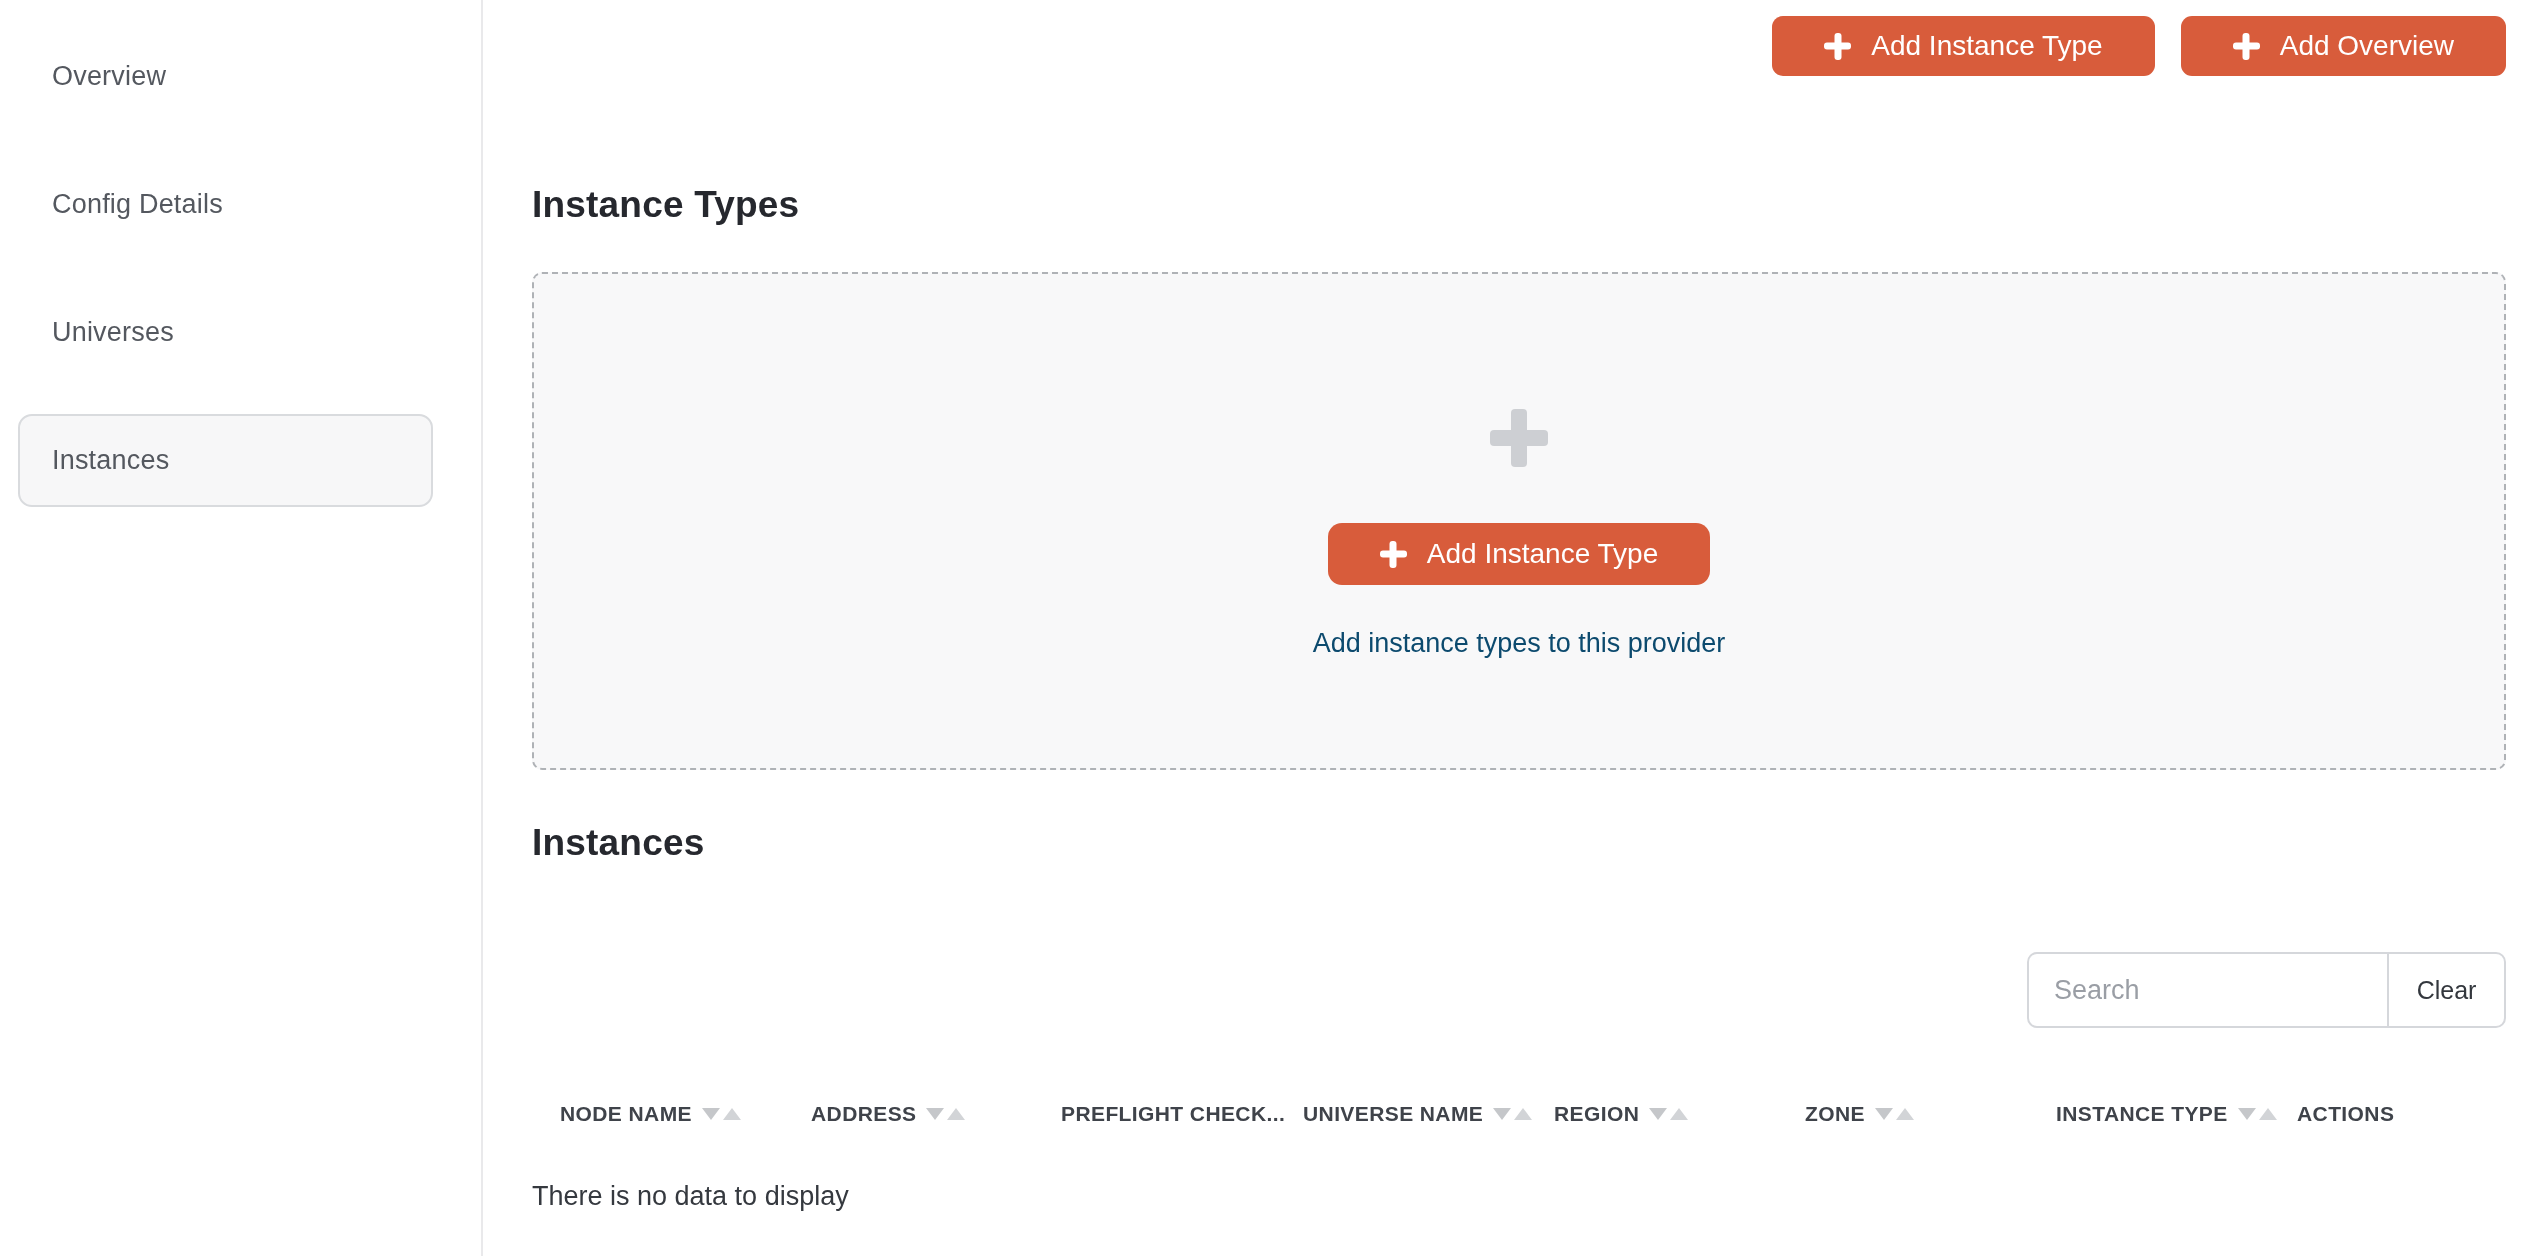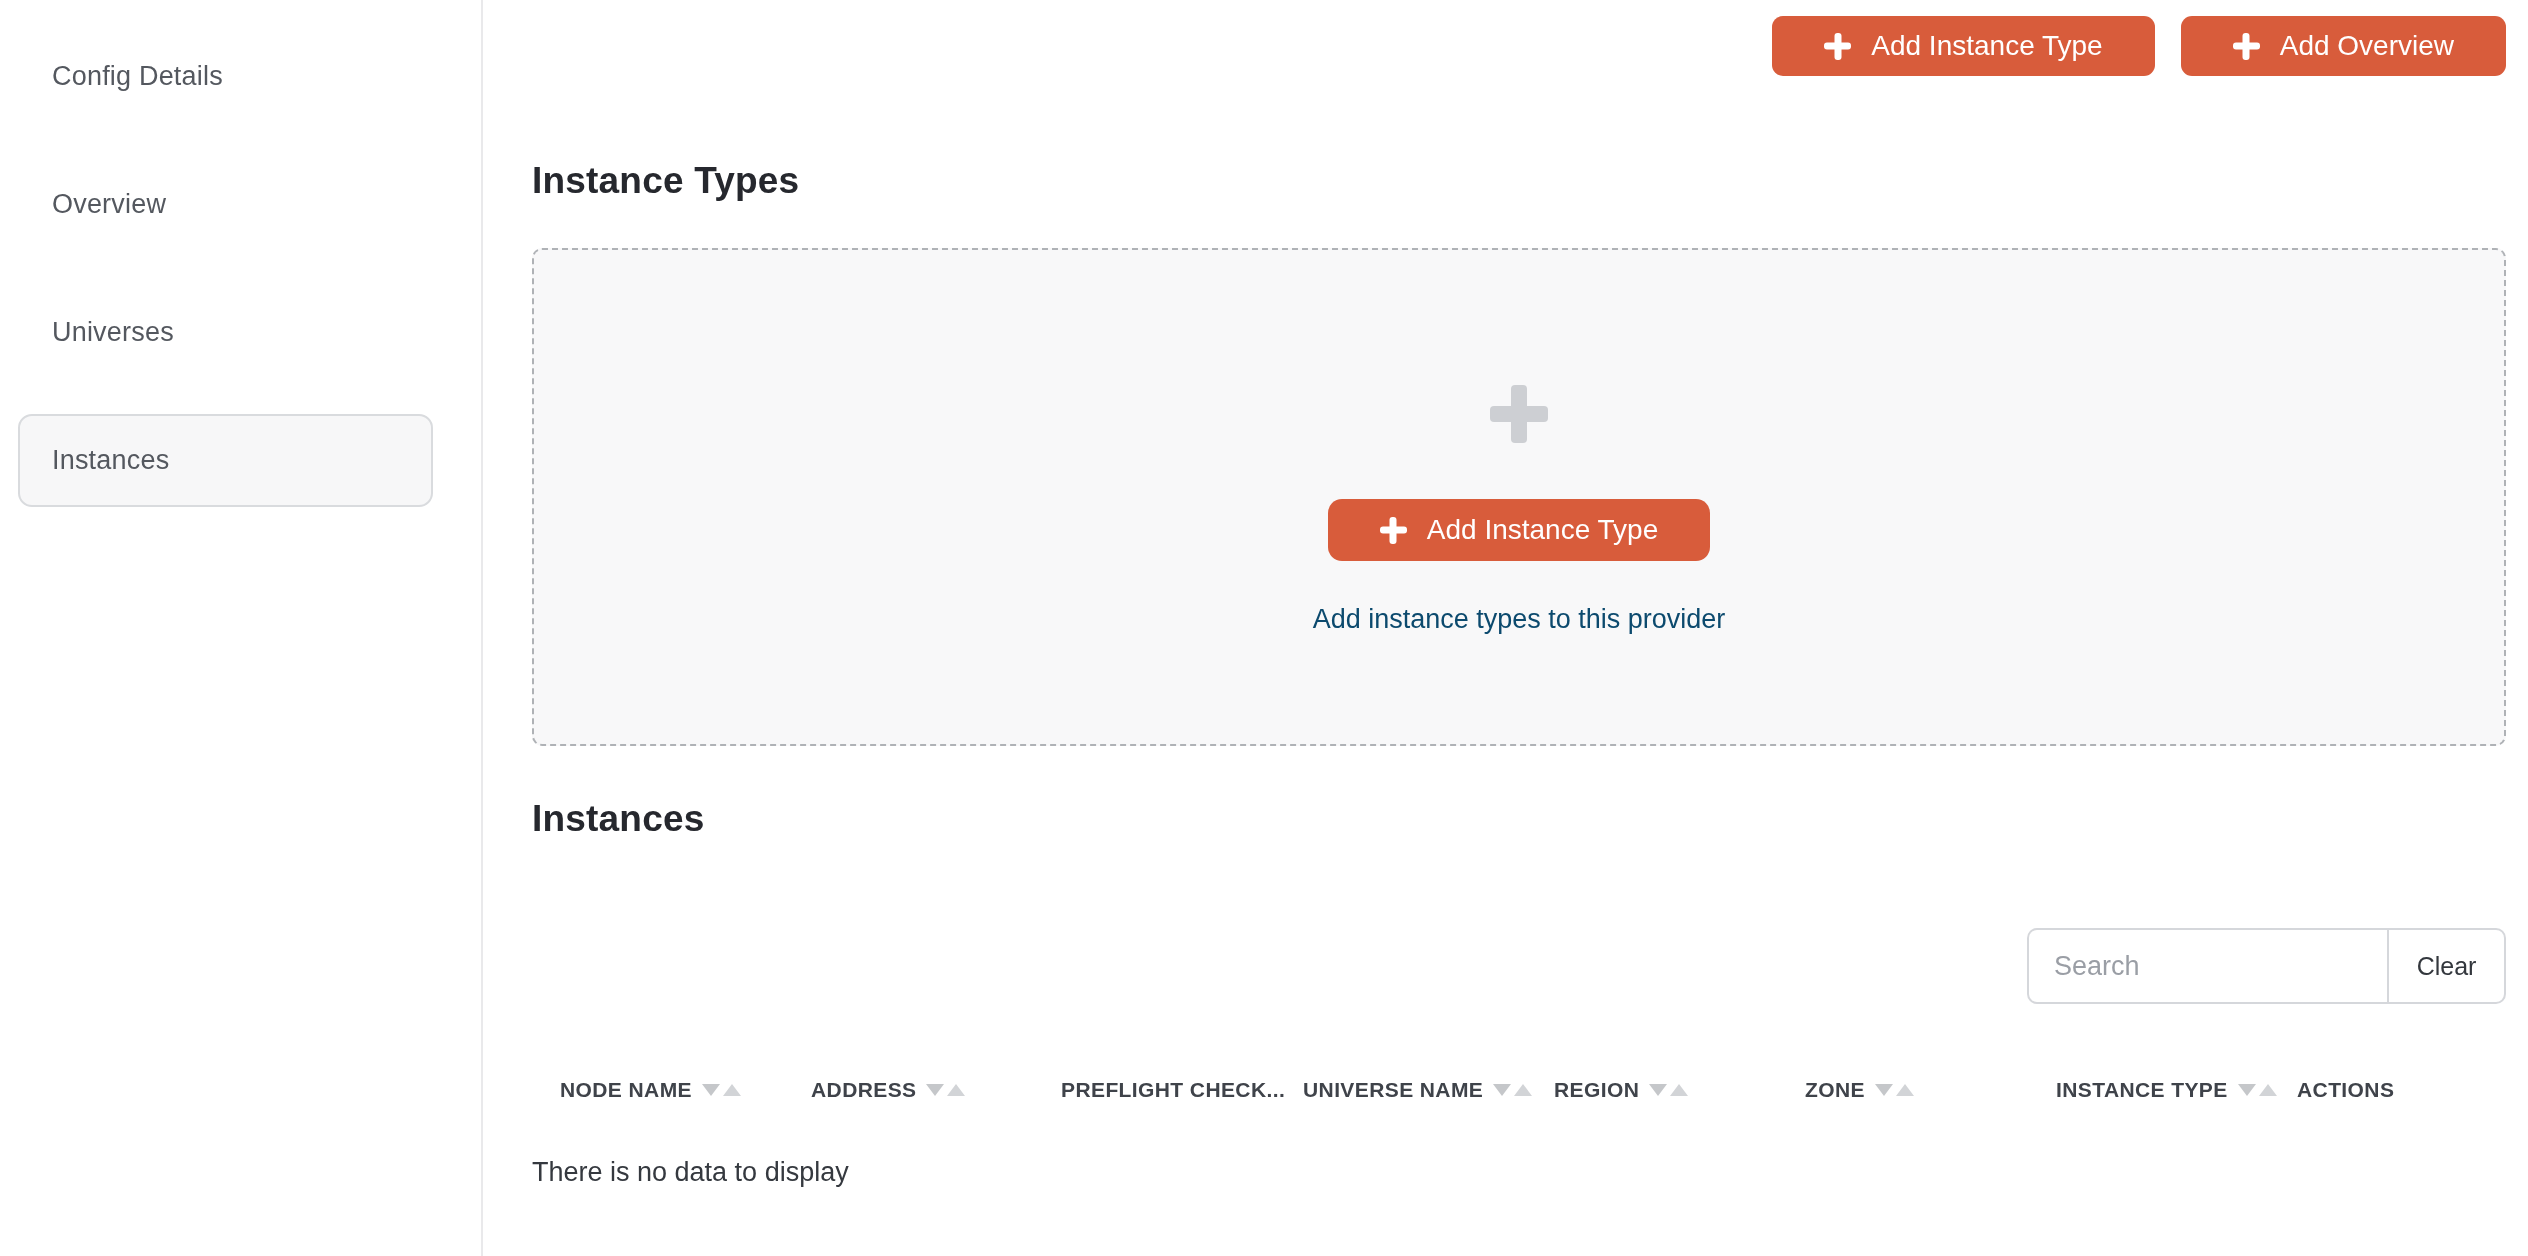--- a/index.html
+++ b/index.html
@@ -27,21 +27,21 @@
 
   .plus-icon { position:relative; width:27px; height:27px; color:#ffffff; display:inline-block; }
   .plus-icon::before { content:""; position:absolute; left:0; top:50%; transform:translateY(-50%);
                        width:100%; height:7px; background:currentColor; border-radius:3px; }
   .plus-icon::after  { content:""; position:absolute; top:0; left:50%; transform:translateX(-50%);
                        height:100%; width:7px; background:currentColor; border-radius:3px; }
   .plus-icon.big { width:58px; height:58px; color:#CDCFD3; }
   .plus-icon.big::before { height:16px; border-radius:4px; }
   .plus-icon.big::after  { width:16px;  border-radius:4px; }
 
-  .section-title { margin-top:86px; font-size:37px; line-height:37px; font-weight:700;
+  .section-title { margin-top:110px; font-size:37px; line-height:37px; font-weight:700;
                    color:#26282E; letter-spacing:0.2px; }
 
   .dashed-box { margin-top:49px; height:498px; border:2px dashed #AFB2B6; border-radius:10px;
                 background:#F8F8F9; display:flex; flex-direction:column; align-items:center; }
   .dashed-box .plus-wrap { margin-top:135px; }
   .dashed-box .btn-primary { margin-top:52px; height:62px; border-radius:14px; }
   .empty-caption { margin-top:43px; font-size:27px; color:#0c4a6e; }
 
   .section-title.instances { margin-top:54px; }
 
@@ -74,24 +74,24 @@
   .empty-row { margin-top:55px; font-size:27px; line-height:30px; color:#35393F; }
 </style>
 </head>
 <body>
 
 <div class="app">
 
   <div class="sidebar">
     <div class="nav">
       <div class="nav-item">
-        <span>Config Details</span>
+        <span>Overview</span>
       </div>
       <div class="nav-item">
-        <span>Overview</span>
+        <span>Config Details</span>
       </div>
       <div class="nav-item">
         <span>Universes</span>
       </div>
       <div class="nav-item selected">
         <span>Instances</span>
       </div>
     </div>
   </div>
 

